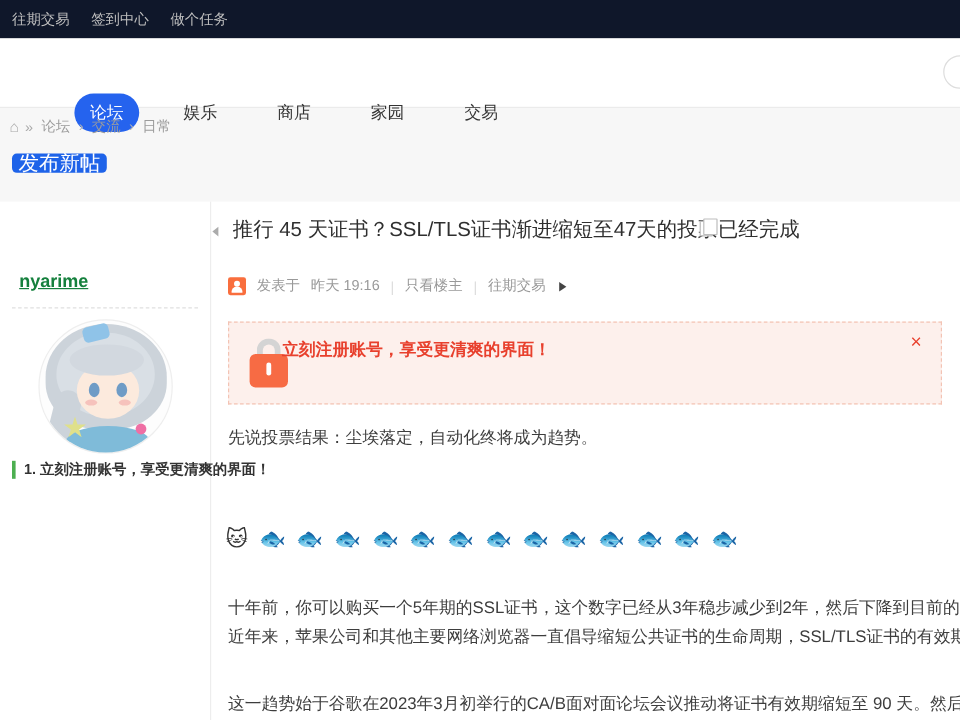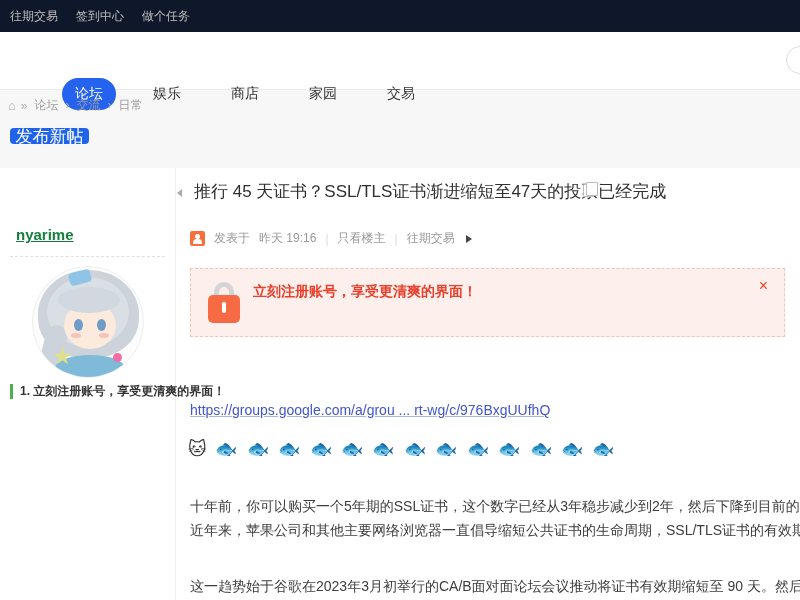--- a/index.html
+++ b/index.html
@@ -76,21 +76,21 @@
   .meta-avatar::after  { content:""; position:absolute; left:3px; top:8px; width:9px; height:5px; border-radius:4px 4px 0 0; background:#fff; }
   .meta-sep { color:#ddd; }
   .meta-link { cursor:pointer; }
   .meta-play { width:0; height:0; border-top:4px solid transparent; border-bottom:4px solid transparent; border-left:6px solid #444; margin-left:2px; cursor:pointer; }
   
   .alert { position:absolute; left:190px; top:100px; width:595px; height:69px; background:#fdf0ec; border:1px dashed #f3c3b4; }
   .lock { position:absolute; left:17px; top:13px; width:32px; height:42px; }
   .lock-shackle { position:absolute; left:6px; top:0; width:20px; height:17px; border:5px solid #d4d4d4; border-bottom:none; border-radius:10px 10px 0 0; }
   .lock-body { position:absolute; left:0; top:13px; width:32px; height:28px; background:#f76b44; border-radius:5px; }
   .lock-key { position:absolute; left:14px; top:20px; width:4px; height:11px; border-radius:2px; background:#fff; }
-  .alert-line1 { position:absolute; left:62px; top:14px; font-size:14px; font-weight:bold; color:#e8402d; white-space:nowrap; }
+  .alert-line1 { position:absolute; left:44px; top:14px; font-size:14px; font-weight:bold; color:#e8402d; white-space:nowrap; }
   .alert-line2 { position:absolute; left:62px; top:39px; font-size:12px; color:#6f6f6f; white-space:nowrap; }
   .alert-link { color:#3a6fd8; cursor:pointer; }
   .alert-close { position:absolute; right:16px; top:9px; font-size:16px; color:#e8402d; cursor:pointer; line-height:16px; }
   
   .content-line { position:absolute; left:190px; font-size:14px; color:#3d3d3d; white-space:nowrap; }
   .url-link { color:#4156c8; cursor:pointer; text-decoration:underline; text-decoration-color:rgba(65,86,200,.45); }
   .emoji-row { position:absolute; left:188px; top:270px; font-size:18px; letter-spacing:2px; white-space:nowrap; }
 </style>
 </head>
 <body>
@@ -174,20 +174,20 @@
     <div class="alert">
       <div class="lock">
         <div class="lock-shackle"></div>
         <div class="lock-body"></div>
         <div class="lock-key"></div>
       </div>
       <div class="alert-line1">立刻注册账号，享受更清爽的界面！</div>
       <div class="alert-close">×</div>
     </div>
 
-    <div class="content-line url-link" style="top:234px">https://groups.google.com/a/grou ... rt-wg/c/976BxgUUfhQ</div>
+    <div class="content-line" style="top:188px">先说投票结果：尘埃落定，自动化终将成为趋势。</div>
     <div class="emoji-row">🐱 🐟 🐟 🐟 🐟 🐟 🐟 🐟 🐟 🐟 🐟 🐟 🐟 🐟</div>
     <div class="content-line" style="top:330px">十年前，你可以购买一个5年期的SSL证书，这个数字已经从3年稳步减少到2年，然后下降到目前的最高有效期398天（即大约13</div>
     <div class="content-line" style="top:354px">近年来，苹果公司和其他主要网络浏览器一直倡导缩短公共证书的生命周期，SSL/TLS证书的有效期逐渐从数年减少到目前的39</div>
     <div class="content-line" style="top:410px">这一趋势始于谷歌在2023年3月初举行的CA/B面对面论坛会议推动将证书有效期缩短至 90 天。然后由苹果公司在2024年11月初</div>
   </div>
 
 </div>
 
 </body></html>

